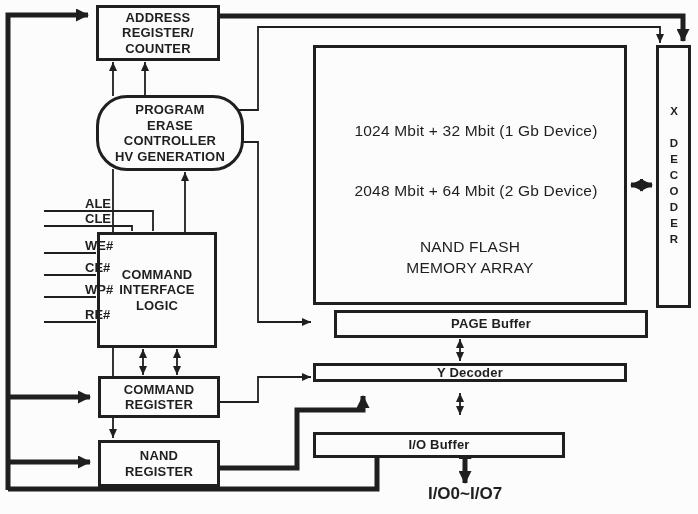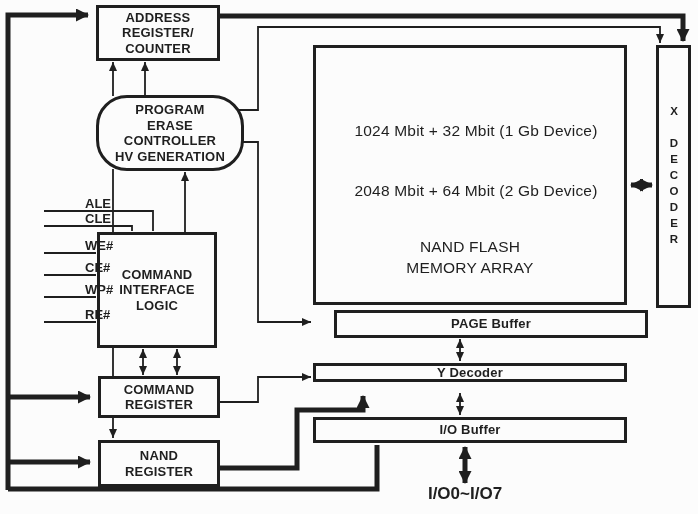--- a/index.html
+++ b/index.html
@@ -20,21 +20,21 @@
   .b-prog   {left:96px; top:95px; width:148px;height:76px;border-radius:31px;}
   .b-cil    {left:97px; top:232px;width:120px;height:116px;}
   .b-cmdreg {left:98px; top:376px;width:122px;height:42px;}
   .b-datareg{left:98px; top:440px;width:122px;height:47px;}
   .b-mem    {left:313px;top:45px; width:314px;height:260px;
              flex-direction:column;font-weight:normal;font-size:15.5px;padding-top:14px;}
   .b-mem .caps{line-height:30px;white-space:pre-line;margin-left:12px;}
   .b-mem .name{line-height:21px;white-space:pre-line;}
   .b-page   {left:315px;top:310px;width:314px;height:28px;margin-left:19px;}
   .b-ydec   {left:313px;top:363px;width:314px;height:19px;}
-  .b-iobuf  {left:313px;top:417px;width:314px;height:26px;}
+  .b-iobuf  {left:313px;top:432px;width:252px;height:26px;}
   .b-xdec   {left:656px;top:45px; width:35px;height:263px;
              writing-mode:vertical-lr;text-orientation:upright;
              font-size:11.5px;letter-spacing:4px;line-height:29px;}
   .sig{
     position:absolute;left:45px;width:60px;height:15px;
     font-weight:bold;font-size:13px;line-height:15px;text-align:left;margin-left:40px;
   }
   .io-label{
     position:absolute;left:395px;top:484px;width:140px;
     text-align:center;font-weight:bold;font-size:17px;

